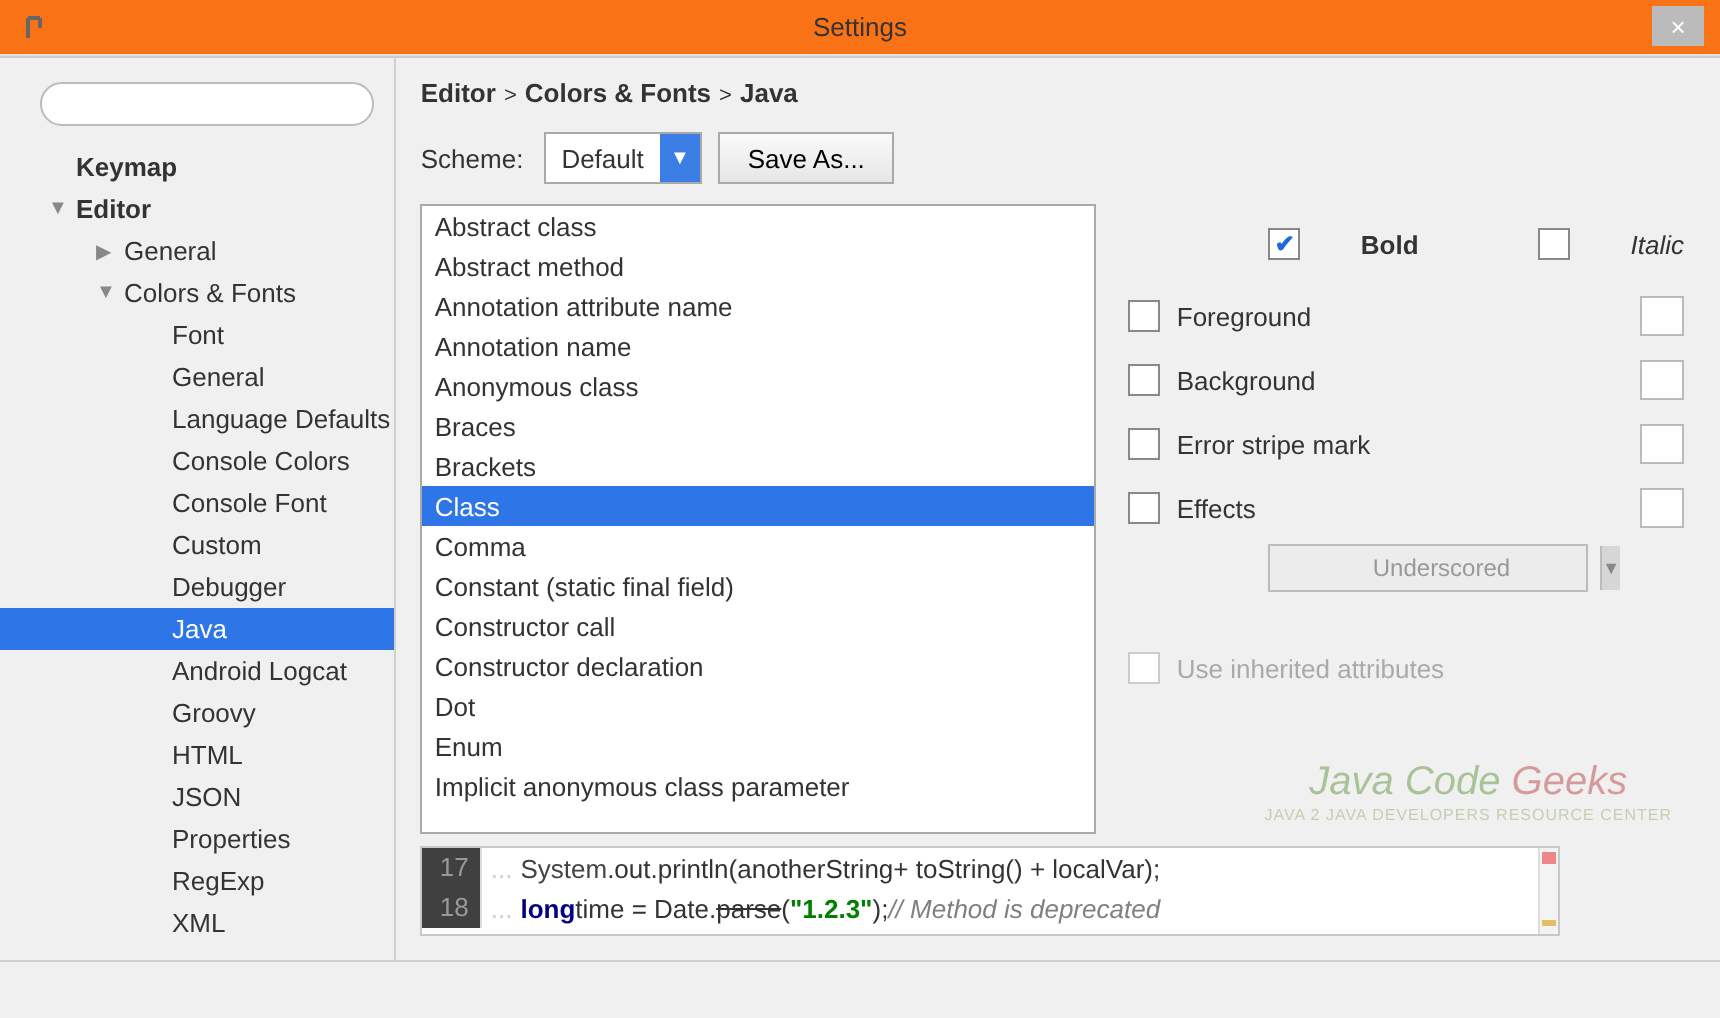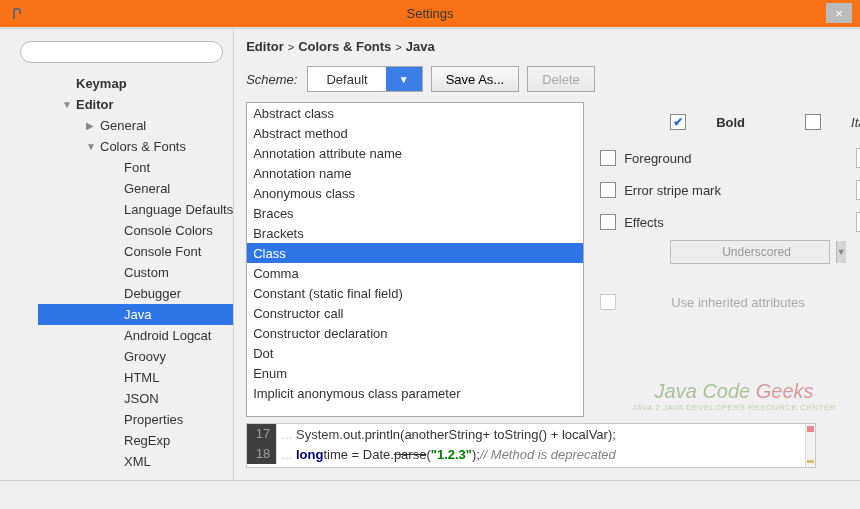--- a/index.html
+++ b/index.html
@@ -11,40 +11,40 @@
 .titlebar-close { position: absolute; right: 8px; top: 3px; width: 26px; height: 20px; background: #bbb; color: #fff; display: flex; align-items: center; justify-content: center; cursor: pointer; font-size: 13px; }
 
 .body { display: flex; height: 452px; border-top: 1px solid #ccc; }
 
 .sidebar { width: 245px; border-right: 1px solid #d0d0d0; background: #f0f0f0; display: flex; flex-direction: column; padding-top: 6px; }
 .search-wrap { padding: 6px 10px 8px 20px; }
 .search-input { width: 100%; height: 22px; border: 1px solid #bbb; border-radius: 12px; padding: 0 10px 0 24px; background: #fff; font-size: 12px; position: relative; }
 .search-wrap { position: relative; }
 .search-wrap .search-icon { position: absolute; left: 28px; top: 10px; width: 12px; height: 12px; pointer-events: none; }
 
-.tree { overflow-y: auto; flex: 1; padding-top: 2px; padding-left: 38px; }
+.tree { overflow-y: auto; flex: 1; padding-top: 2px; }
 .tree-item { display: flex; align-items: center; height: 21px; padding-left: 18px; cursor: pointer; color: #333; white-space: nowrap; }
 .tree-item.level1 { padding-left: 24px; font-weight: normal; }
 .tree-item.level2 { padding-left: 48px; }
 .tree-item.level3 { padding-left: 72px; }
 .tree-item.bold { font-weight: bold; }
 .tree-item.sel { background: #2e75e8; color: #fff; }
 .tree-caret { width: 12px; display: inline-block; color: #888; font-size: 10px; margin-right: 2px; }
 .tree-item.sel .tree-caret { color: #fff; }
 
 .main { flex: 1; background: #f0f0f0; display: flex; flex-direction: column; padding: 10px 14px 0 12px; }
 
 .breadcrumb { font-size: 13px; margin-bottom: 12px; }
 .breadcrumb b { font-weight: bold; }
 .breadcrumb .sep { margin: 0 4px; font-size: 11px; }
 
 .scheme-row { display: flex; align-items: center; gap: 8px; margin-bottom: 10px; }
-.scheme-label { font-size: 13px; margin-right: 2px; font-style: italic; }
+.scheme-label { font-size: 13px; margin-right: 2px; }
 .scheme-select { display: inline-flex; align-items: center; height: 26px; border: 1px solid #a9a9a9; background: #fff; }
-.scheme-select span { padding: 0 18px; font-size: 13px; }
+.scheme-select span { padding: 0 8px; font-size: 13px; }
 .scheme-select .caret { width: 20px; height: 24px; background: #3a7ee6; color: #fff; display: flex; align-items: center; justify-content: center; font-size: 10px; }
 .btn { height: 26px; padding: 0 14px; border: 1px solid #a9a9a9; background: linear-gradient(#fafafa,#e6e6e6); cursor: pointer; font-size: 13px; }
 .btn:disabled { color: #aaa; background: linear-gradient(#f3f3f3,#e9e9e9); cursor: default; }
 
 .mid-row { display: flex; gap: 12px; }
 .attr-list { width: 338px; height: 315px; border: 1px solid #aaa; background: #fff; overflow-y: auto; position: relative; }
 .attr-list::-webkit-scrollbar { width: 16px; }
 .attr-list::-webkit-scrollbar-thumb { background: #c0c0c0; border: 1px solid #a0a0a0; }
 .attr-list::-webkit-scrollbar-track { background: #efefef; border-left: 1px solid #ddd; }
 .attr-item { height: 20px; padding: 0 6px; display: flex; align-items: center; font-size: 13px; cursor: pointer; }
@@ -55,21 +55,21 @@
 .opt-row.first { margin-bottom: 4px; }
 .checkbox { width: 16px; height: 16px; border: 1px solid #888; background: #fff; display: inline-flex; align-items: center; justify-content: center; margin-right: 8px; cursor: pointer; }
 .checkbox.checked::after { content: "✔"; color: #2169d6; font-size: 12px; font-weight: bold; }
 .checkbox.disabled { border-color: #ccc; }
 .opt-label { font-size: 13px; }
 .opt-label.disabled { color: #aaa; }
 .swatch { width: 22px; height: 20px; border: 1px solid #bbb; background: #fff; margin-left: auto; cursor: pointer; }
 .effect-select { margin-top: 2px; width: 160px; height: 24px; border: 1px solid #bbb; background: #ececec; display: flex; align-items: center; padding: 0 6px; margin-left: 70px; }
 .effect-select span { flex: 1; color: #999; font-size: 12px; margin-left: 45px; }
 .effect-select .ecaret { width: 18px; text-align: center; color: #888; font-size: 9px; background: #d6d6d6; margin-right: -6px; height: 100%; display: flex; align-items: center; justify-content: center; border-left: 1px solid #bbb; }
-.inherit-row { margin-top: 30px; display: flex; align-items: center; gap: 47px; }
+.inherit-row { margin-top: 30px; display: flex; align-items: center; }
 
 .watermark { position: absolute; right: 24px; top: 380px; opacity: 0.45; font-family: Georgia, serif; pointer-events: none; text-align: center; }
 .watermark .wm-top { color: #548b2f; font-size: 20px; font-style: italic; }
 .watermark .wm-top .g { color: #b33; }
 .watermark .wm-sub { color: #8a6; font-size: 8px; letter-spacing: 0.5px; }
 
 .code-preview { margin-top: 6px; height: 45px; width: 570px; border: 1px solid #c8c8c8; background: #fff; font-family: Consolas, monospace; font-size: 13px; overflow: hidden; position: relative; }
 .code-line { display: flex; align-items: center; height: 20px; }
 .gutter { width: 30px; text-align: right; padding-right: 6px; color: #999; background: #404040; border-right: 1px solid #ddd; margin-right: 4px; height: 100%; line-height: 20px; }
 .code-dots { color: #ccc; margin-right: 4px; }
@@ -191,21 +191,20 @@
       <b>Editor</b><span class="sep">&gt;</span><b>Colors &amp; Fonts</b><span class="sep">&gt;</span><b>Java</b>
     </div>
 
     <div class="scheme-row">
       <span class="scheme-label">Scheme:</span>
       <div class="scheme-select">
         <span>Default</span>
         <span class="caret">▼</span>
       </div>
       <button class="btn">Save As...</button>
-      <button class="btn" disabled="">Delete</button>
     </div>
 
     <div class="mid-row">
       <div class="attr-list" id="attr-list">
           <div class="attr-item">Abstract class</div>
           <div class="attr-item">Abstract method</div>
           <div class="attr-item">Annotation attribute name</div>
           <div class="attr-item">Annotation name</div>
           <div class="attr-item">Anonymous class</div>
           <div class="attr-item">Braces</div>
@@ -228,20 +227,25 @@
           <span class="checkbox"></span>
           <span class="opt-label" style="font-style:italic;">Italic</span>
         </div>
         <div class="opt-row">
           <span class="checkbox"></span>
           <span class="opt-label">Foreground</span>
           <span class="swatch"></span>
         </div>
         <div class="opt-row">
           <span class="checkbox"></span>
+          <span class="opt-label">Background</span>
+          <span class="swatch"></span>
+        </div>
+        <div class="opt-row">
+          <span class="checkbox"></span>
           <span class="opt-label">Error stripe mark</span>
           <span class="swatch"></span>
         </div>
         <div class="opt-row">
           <span class="checkbox"></span>
           <span class="opt-label">Effects</span>
           <span class="swatch"></span>
         </div>
         <div class="effect-select">
           <span>Underscored</span>

